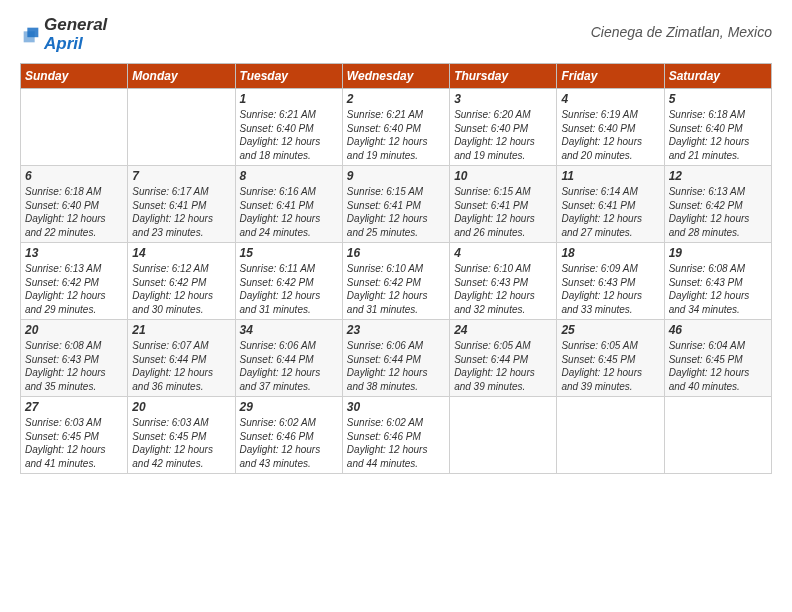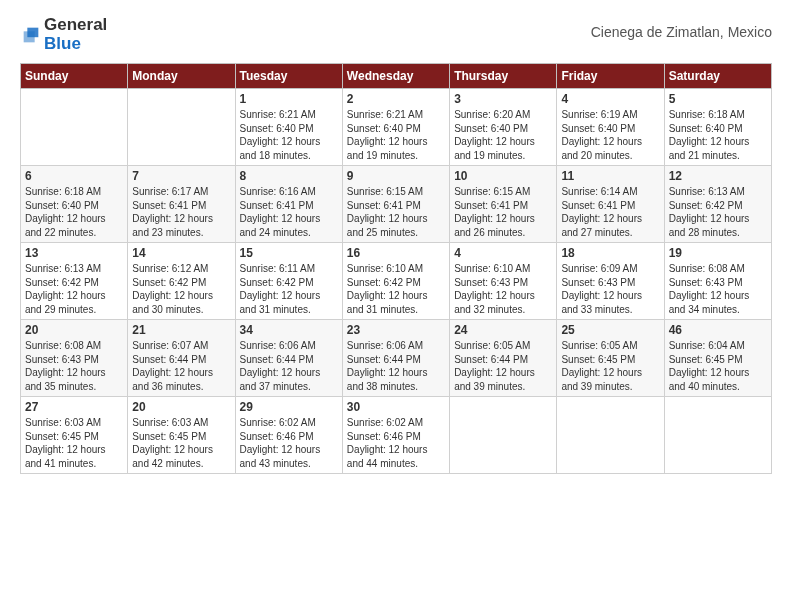--- a/index.html
+++ b/index.html
@@ -8,20 +8,21 @@
       height: 612px;
       background: #fff;
       font-family: Arial, sans-serif;
       overflow: hidden;
     }
     .page {
       width: 792px;
       height: 612px;
       background: #fff;
       padding: 16px 20px 28px 20px;
+      font-style: italic;
     }
     .header {
       display: flex;
       justify-content: space-between;
       align-items: flex-start;
       margin-bottom: 10px;
     }
     .logo {
       display: flex;
       align-items: center;
@@ -59,21 +60,21 @@
       font-size: 14px;
       color: #555;
       margin-top: 8px;
     }
     .calendar-table {
       width: 100%;
       border-collapse: collapse;
       table-layout: fixed;
     }
     .calendar-table th {
-      background: #7f1d1d;
+      background: #c2410c;
       color: #fff;
       font-size: 12px;
       font-weight: bold;
       padding: 5px 4px;
       text-align: left;
       border: 1px solid #c0c0c0;
     }
     .calendar-table td {
       vertical-align: top;
       border: 1px solid #d0d0d0;
@@ -113,21 +114,21 @@
 
 <div class="page">
   <div class="header">
     <div class="logo">
       <svg class="logo-icon" viewBox="0 0 30 30" xmlns="http://www.w3.org/2000/svg">
         <polygon points="10,5 25,5 25,18 10,18" fill="#1a6fc4" opacity="0.85"></polygon>
         <polygon points="5,10 20,10 20,25 5,25" fill="#1a6fc4" opacity="0.5"></polygon>
       </svg>
       <div class="logo-text">
         <span class="logo-general">General</span>
-        <span class="logo-blue">Blue</span>
+        <span class="logo-blue">April</span>
       </div>
     </div>
     <div class="title-block">
       <div class="location">Cienega de Zimatlan, Mexico</div>
     </div>
   </div>
 
   <table class="calendar-table">
     <thead>
       <tr>

